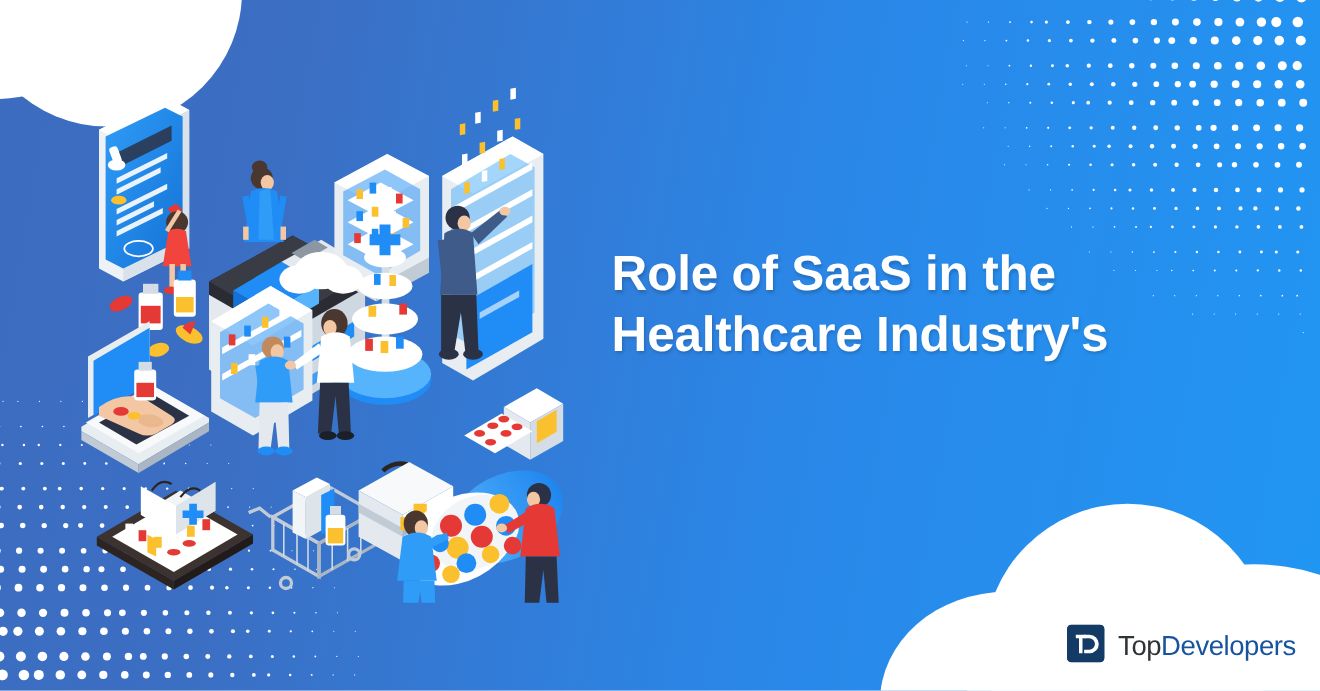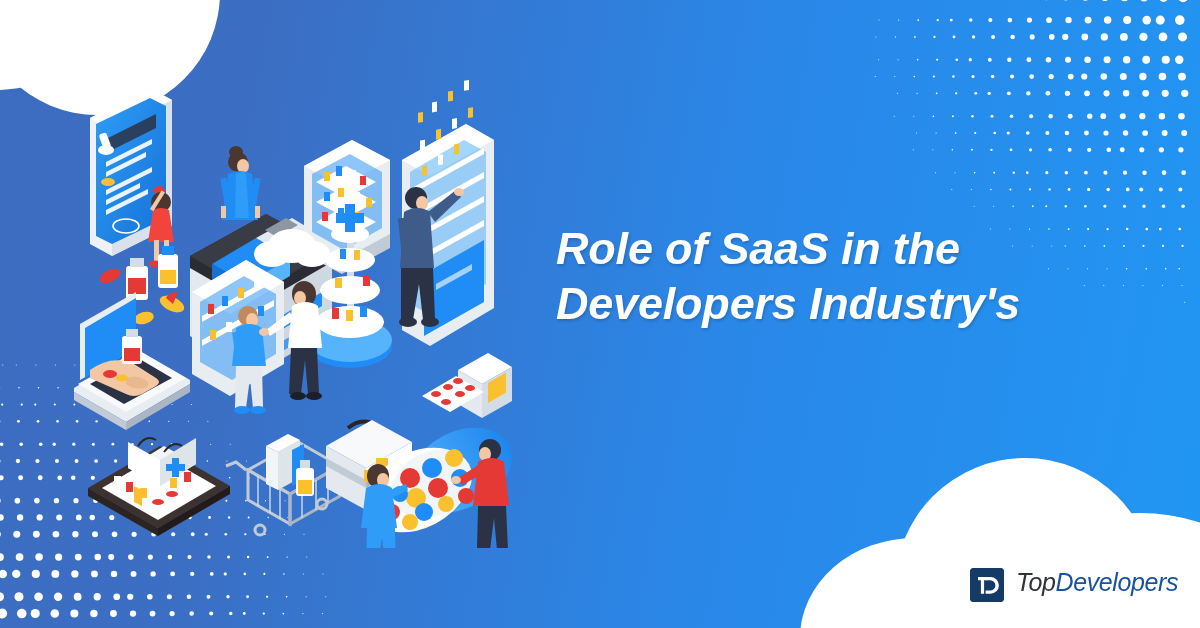--- a/index.html
+++ b/index.html
@@ -4,21 +4,20 @@
 <style>
   html,body{margin:0;padding:0;background:#fff;}
   *{box-sizing:border-box;}
 
   #banner{
     position:relative;
     width:1200px;height:628px;
     overflow:hidden;
     font-family:"Liberation Sans","DejaVu Sans",sans-serif;
     background:linear-gradient(100deg,#3c6cc0 0%,#3b6fc4 22%,#2a87e8 60%,#2196f3 100%);
-    font-style:italic;
   }
 
   
   .dots{position:absolute;pointer-events:none;}
   #dots-topright{right:0;top:0;width:360px;height:330px;}
   #dots-bottomleft{left:0;bottom:0;width:360px;height:300px;}
 
   
   .cloud-blob{position:absolute;background:#ffffff;border-radius:50%;}
   #cloud-topleft{position:absolute;left:-120px;top:-130px;width:340px;height:250px;}
@@ -34,21 +33,21 @@
   
   #headline{
     position:absolute;left:556px;top:222px;width:520px;
     color:#ffffff;font-size:45px;line-height:1.22;font-weight:bold;
     letter-spacing:-0.2px;
     text-shadow:1px 2px 3px rgba(0,0,0,0.18);
   }
   #headline .ln{display:block;white-space:nowrap;}
 
   
-  #logo{position:absolute;right:22px;bottom:26px;display:flex;align-items:flex-start;gap:12px;}
+  #logo{position:absolute;right:22px;bottom:26px;display:flex;align-items:flex-end;gap:12px;}
   #logo-mark{width:34px;height:34px;border-radius:4px;background:#143a66;
     display:flex;align-items:center;justify-content:center;}
   #logo-mark svg{display:block;}
   #logo-text{font-size:25px;font-weight:500;letter-spacing:-0.4px;white-space:nowrap;}
   #logo-text .top{color:#2f3437;}
   #logo-text .dev{color:#17539e;}
 
   
   #illustration{position:absolute;left:60px;top:78px;width:470px;height:470px;}
   #illustration svg{display:block;width:470px;height:470px;}
@@ -853,21 +852,21 @@
         <ellipse cx="398" cy="303" rx="5" ry="3"></ellipse>
         <ellipse cx="410" cy="310" rx="5" ry="3"></ellipse>
       </g>
     </g>
 
   </svg>
   </div>
 
   <div id="headline">
     <span class="ln">Role of SaaS in the</span>
-    <span class="ln">Developers Industry's</span>
+    <span class="ln">Healthcare Industry's</span>
   </div>
 
   <div id="logo">
     <span id="logo-mark">
       <svg viewBox="0 0 34 34" width="34" height="34" aria-hidden="true">
         <rect x="0" y="0" width="34" height="34" rx="4" fill="#143a66"></rect>
         <path d="M8 9 h9 v3.2 h-2.9 v13.6 h-3.2 V12.2 H8 Z" fill="#ffffff"></path>
         <path d="M15.6 9 h4.9 a6.5 6.5 0 0 1 0 16.8 h-4.9 v-3.2 h4.6 a3.3 3.3 0 0 0 0 -10.4 h-4.6 Z" fill="#ffffff"></path>
       </svg>
     </span>

